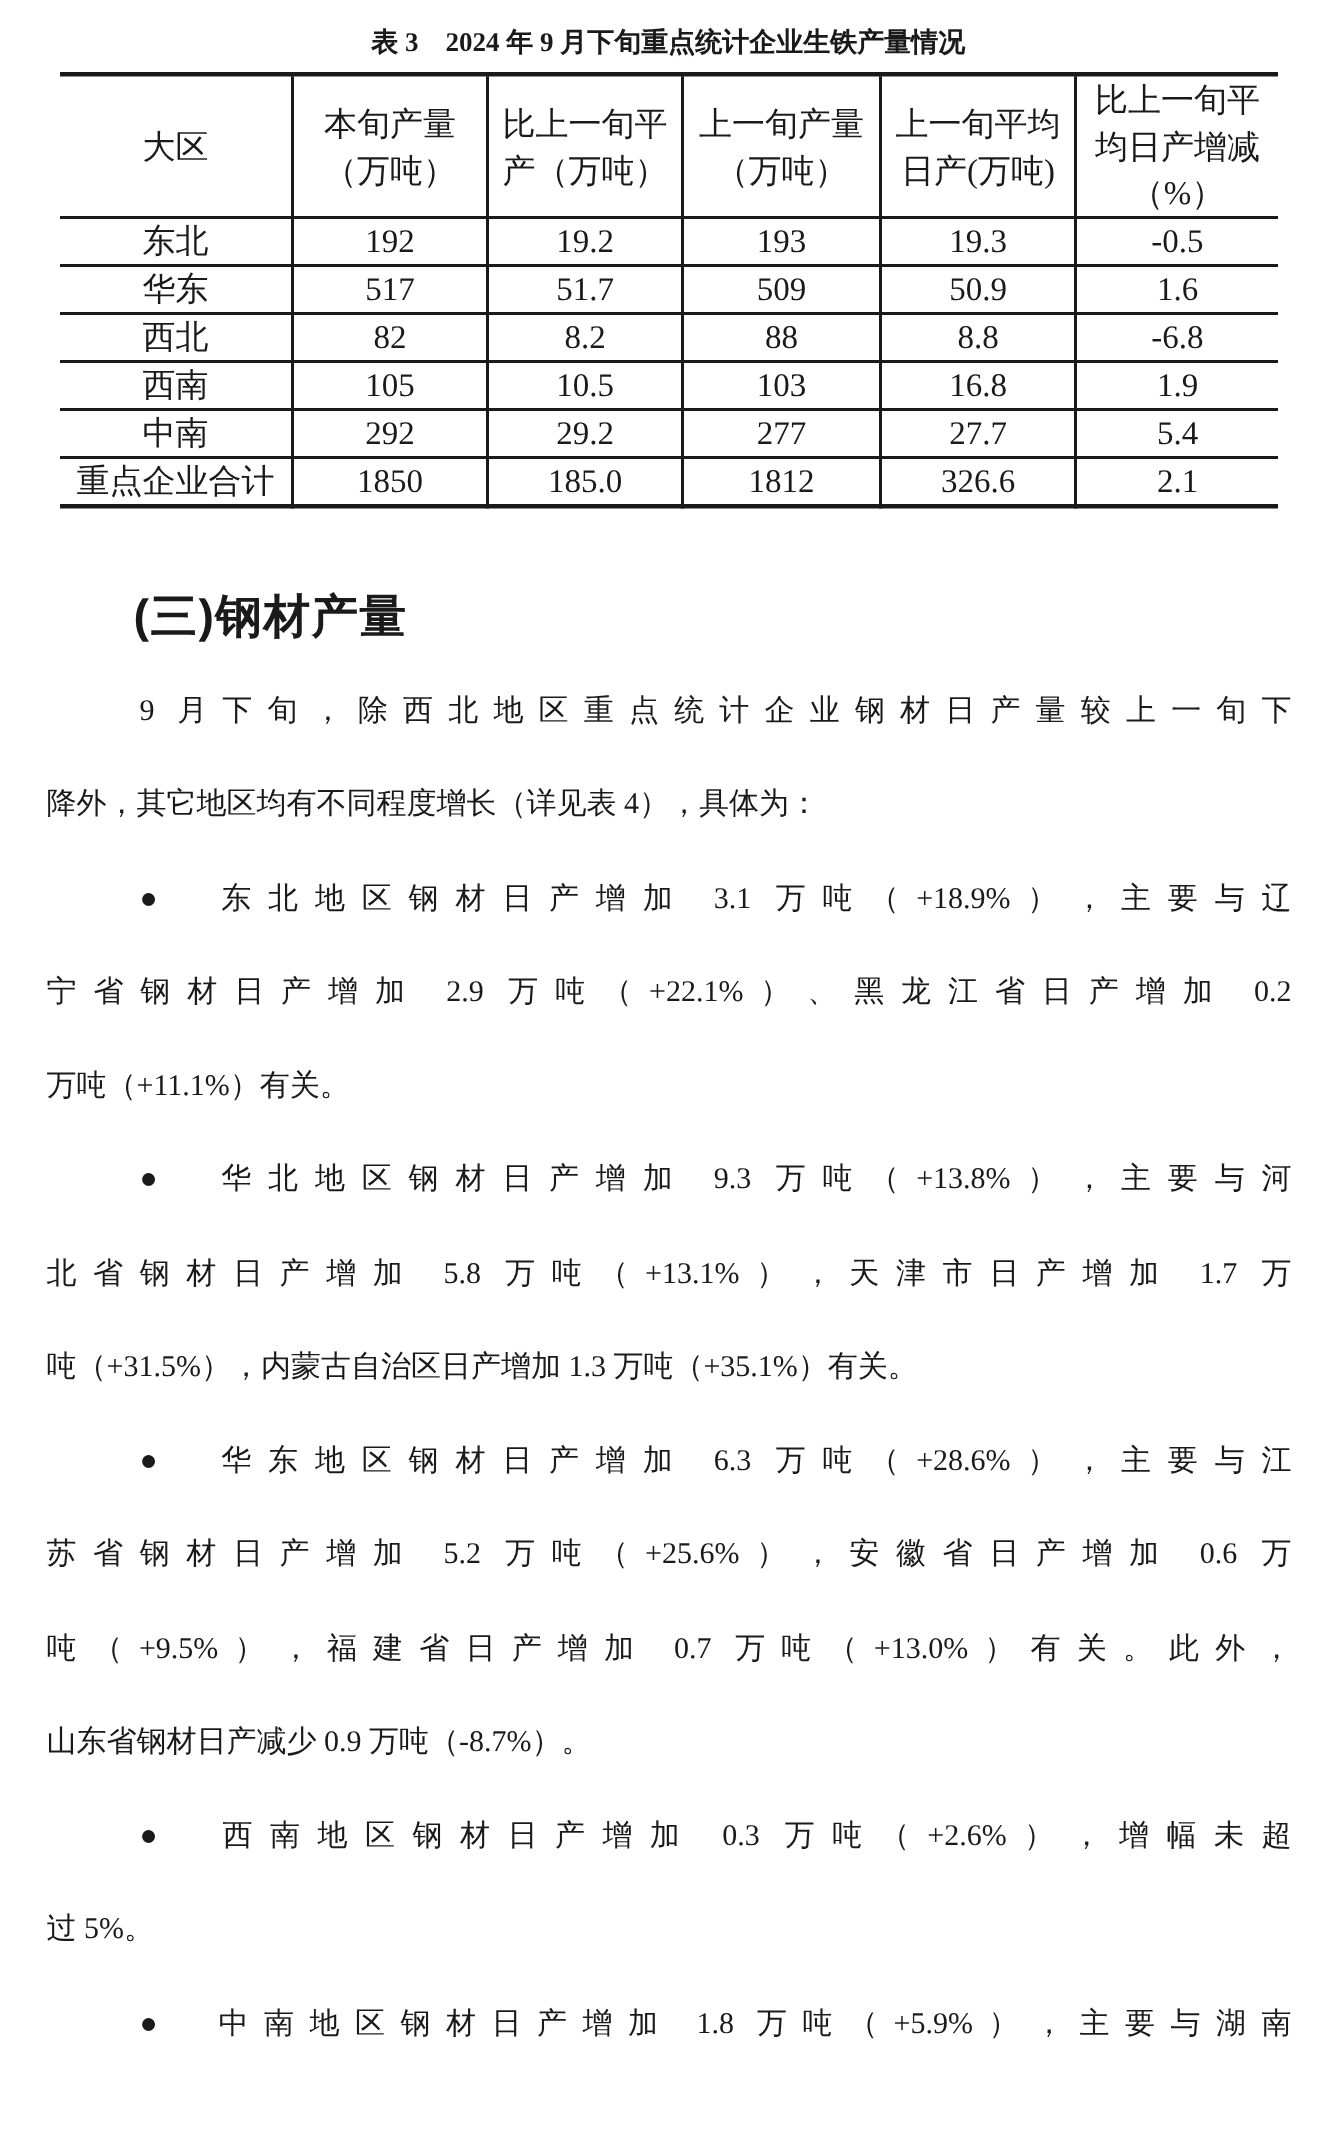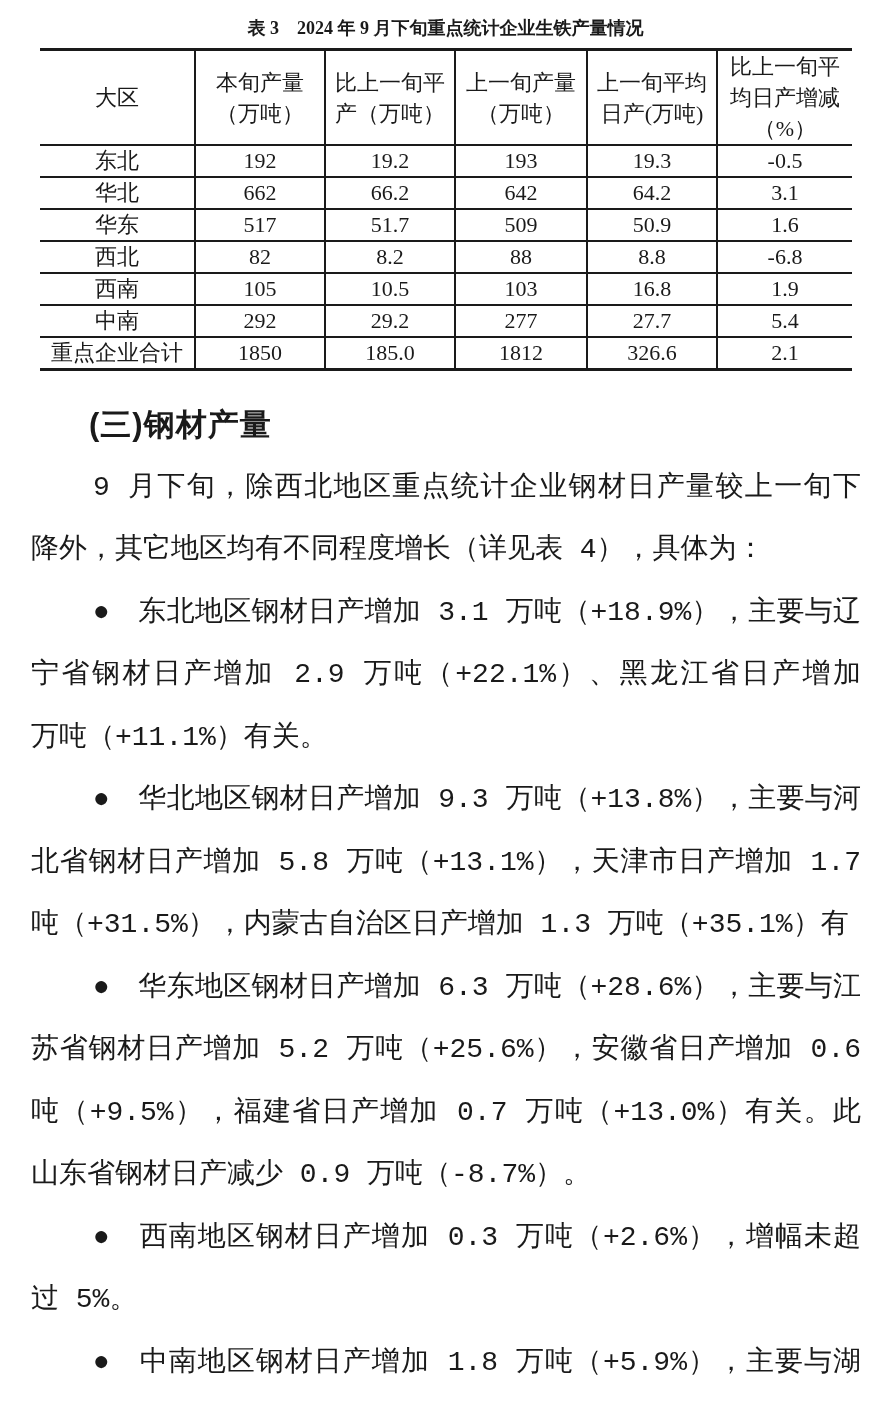--- a/index.html
+++ b/index.html
@@ -39,36 +39,35 @@
     line-height:31px;
     white-space:pre-line;
   }
   table.tbl th:last-child, table.tbl td:last-child{border-right:none;}
   table.tbl tbody tr:last-child td{border-bottom:none;}
   table.tbl thead tr{height:93px;}
   table.tbl tbody tr{height:32px;}
   table.tbl tbody td{line-height:22px;}
   
   .section-heading{
-    margin:35px 0 0 89px;
+    margin:53px 0 0 89px;
     font-family:"Liberation Sans","DejaVu Sans",sans-serif;
     font-size:31px;
     font-weight:bold;
     line-height:38px;
     letter-spacing:1px;
   }
   .body-text{
     margin:13px 30px 0 31px;
   }
   .ln{
     height:62.5px;
     line-height:62.5px;
-    font-size:28px;
+    font-size:20px;
     overflow:hidden;
-    font-family:Liberation Mono, monospace;
   }
   .ind{text-indent:62px;}
   .fill{text-align:justify;text-align-last:justify;}
 </style>
 </head>
 <body>
 
 <div class="page">
 
   <div class="tbl-title">表 3　2024 年 9 月下旬重点统计企业生铁产量情况</div>
@@ -99,28 +98,20 @@
       </tr>
     </thead>
     <tbody>
       <tr>
         <td>东北</td>
         <td>192</td>
         <td>19.2</td>
         <td>193</td>
         <td>19.3</td>
         <td>-0.5</td>
-      </tr>
-      <tr>
-        <td>华北</td>
-        <td>662</td>
-        <td>66.2</td>
-        <td>642</td>
-        <td>64.2</td>
-        <td>3.1</td>
       </tr>
       <tr>
         <td>华东</td>
         <td>517</td>
         <td>51.7</td>
         <td>509</td>
         <td>50.9</td>
         <td>1.6</td>
       </tr>
       <tr>

